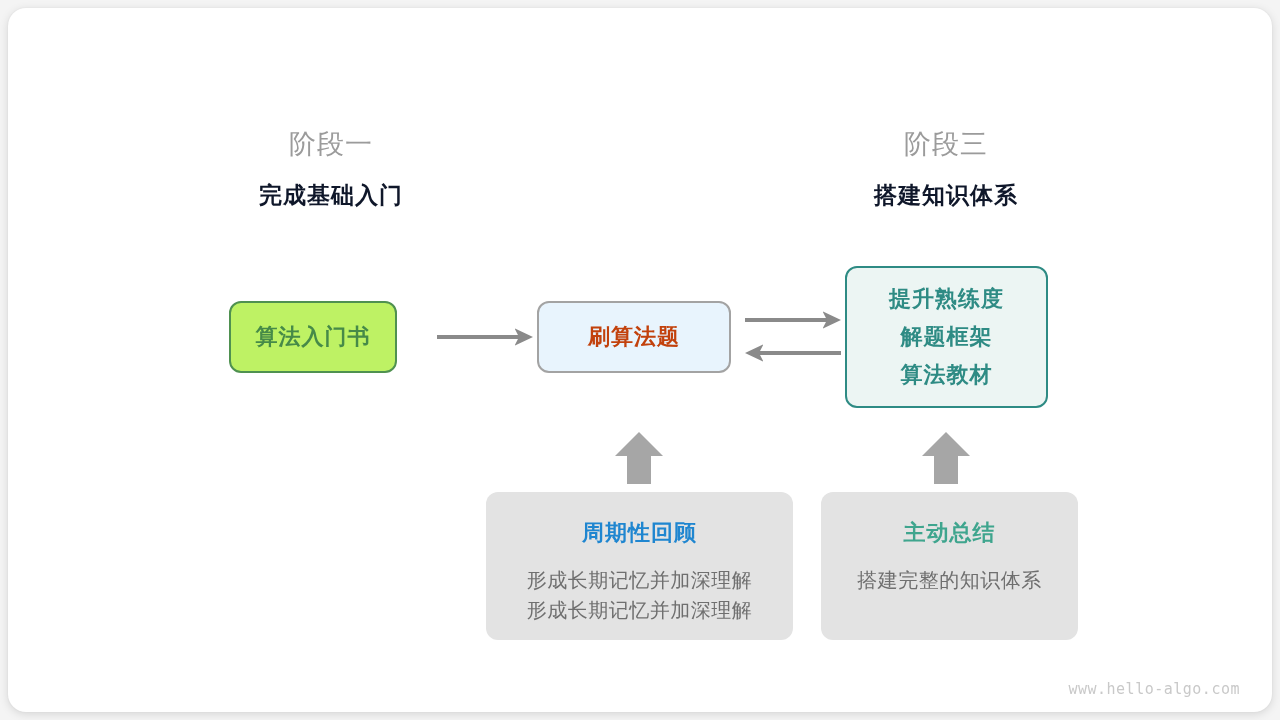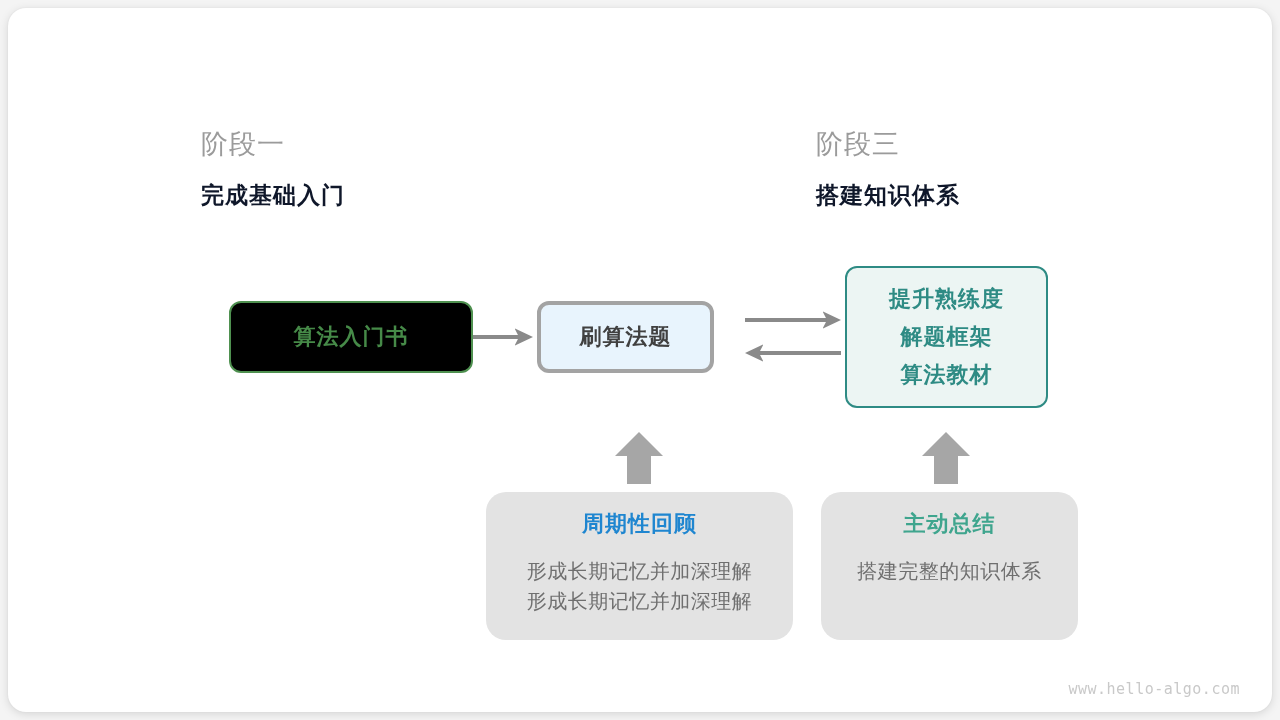--- a/index.html
+++ b/index.html
@@ -27,20 +27,21 @@
     width: 1264px;
     height: 704px;
     background: #ffffff;
     border-radius: 18px;
     box-shadow: 0 2px 10px rgba(0,0,0,0.13), 0 0 2px rgba(0,0,0,0.06);
   }
 
   
   .stage {
     position: absolute;
+    text-align: center;
     width: 260px;
   }
   .stage-num {
     font-size: 27px;
     font-weight: 400;
     color: #9b9b9b;
     letter-spacing: 1px;
     line-height: 34px;
     white-space: nowrap;
   }
@@ -67,59 +68,59 @@
     flex-direction: column;
     align-items: center;
     justify-content: center;
     font-weight: bold;
     letter-spacing: 1px;
   }
 
   #box-book {
     left: 229px;
     top: 301px;
-    width: 244px;
+    width: 168px;
     height: 72px;
-    background: #000000;
+    background: #bef264;
     border: 2px solid #4f9150;
     color: #468a48;
     font-size: 22px;
   }
 
   #box-practice {
     left: 537px;
     top: 301px;
-    width: 177px;
+    width: 194px;
     height: 72px;
     background: #e8f4fd;
-    border: 4px solid #a3a3a3;
-    color: #404040;
+    border: 2px solid #a3a3a3;
+    color: #c2410c;
     font-size: 22px;
   }
 
   #box-resources {
     left: 845px;
     top: 266px;
     width: 203px;
     height: 142px;
     background: #ecf5f3;
     border: 2px solid #2e8b84;
     color: #2e8b84;
     font-size: 22px;
   }
   #box-resources .line { line-height: 38px; }
 
   
   .info-card {
     position: absolute;
     box-sizing: border-box;
     background: #e3e3e3;
-    border-radius: 20px;
+    border-radius: 12px;
     text-align: center;
-    padding-top: 18px;
+    padding-top: 27px;
   }
   #card-review  { left: 486px; top: 492px; width: 307px; height: 148px; }
   #card-summary { left: 821px; top: 492px; width: 257px; height: 148px; }
 
   .info-title {
     font-size: 22px;
     font-weight: bold;
     letter-spacing: 1px;
     line-height: 28px;
   }

